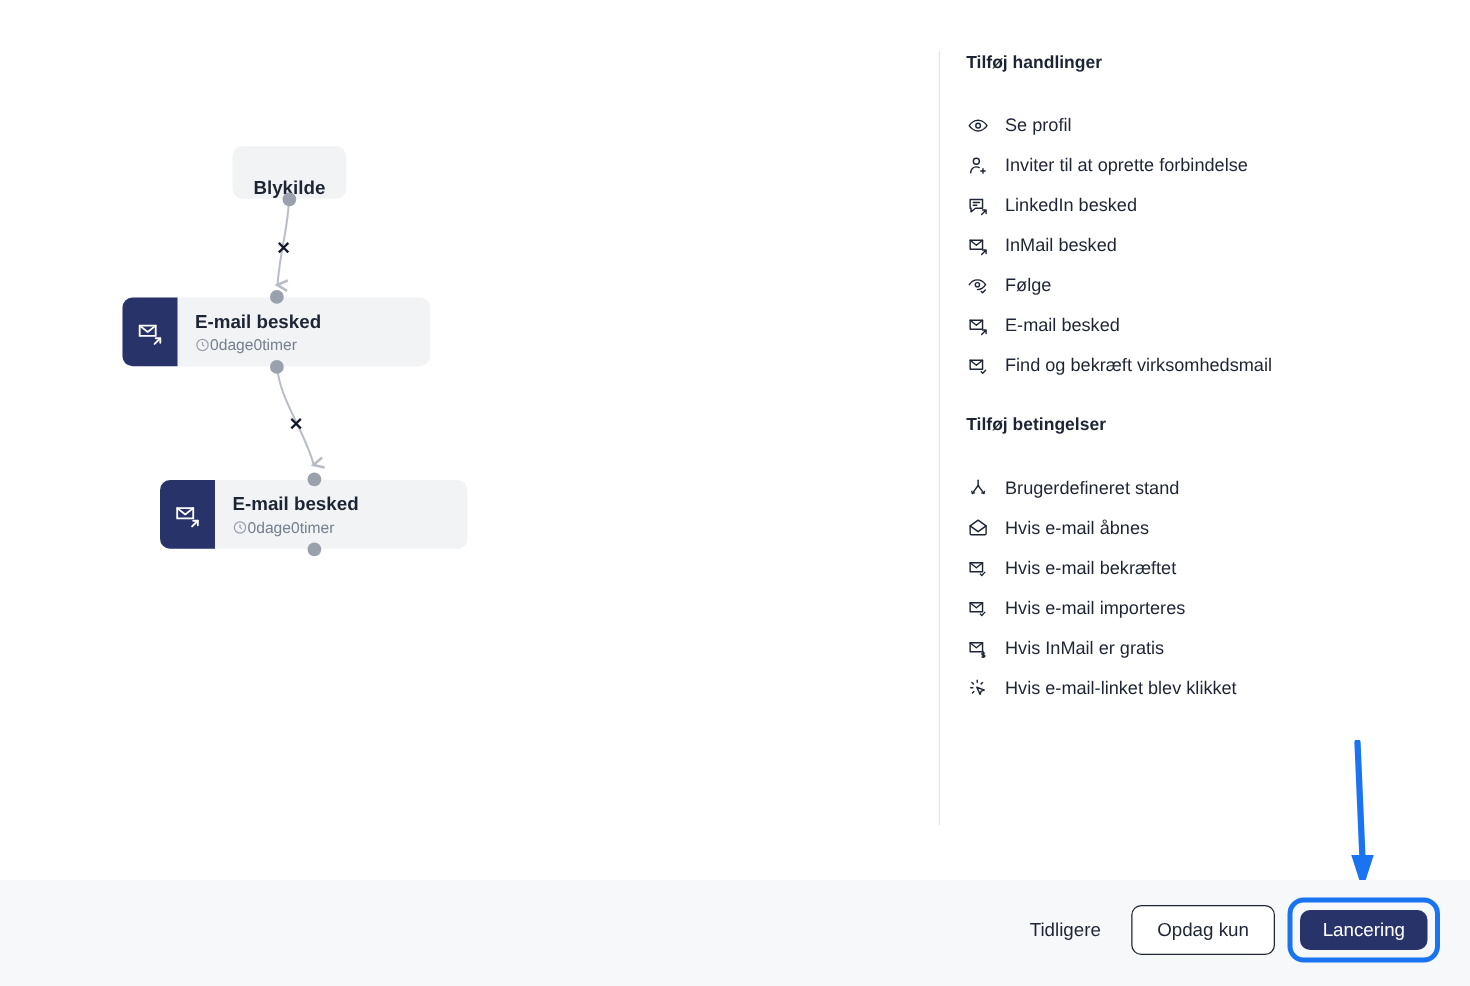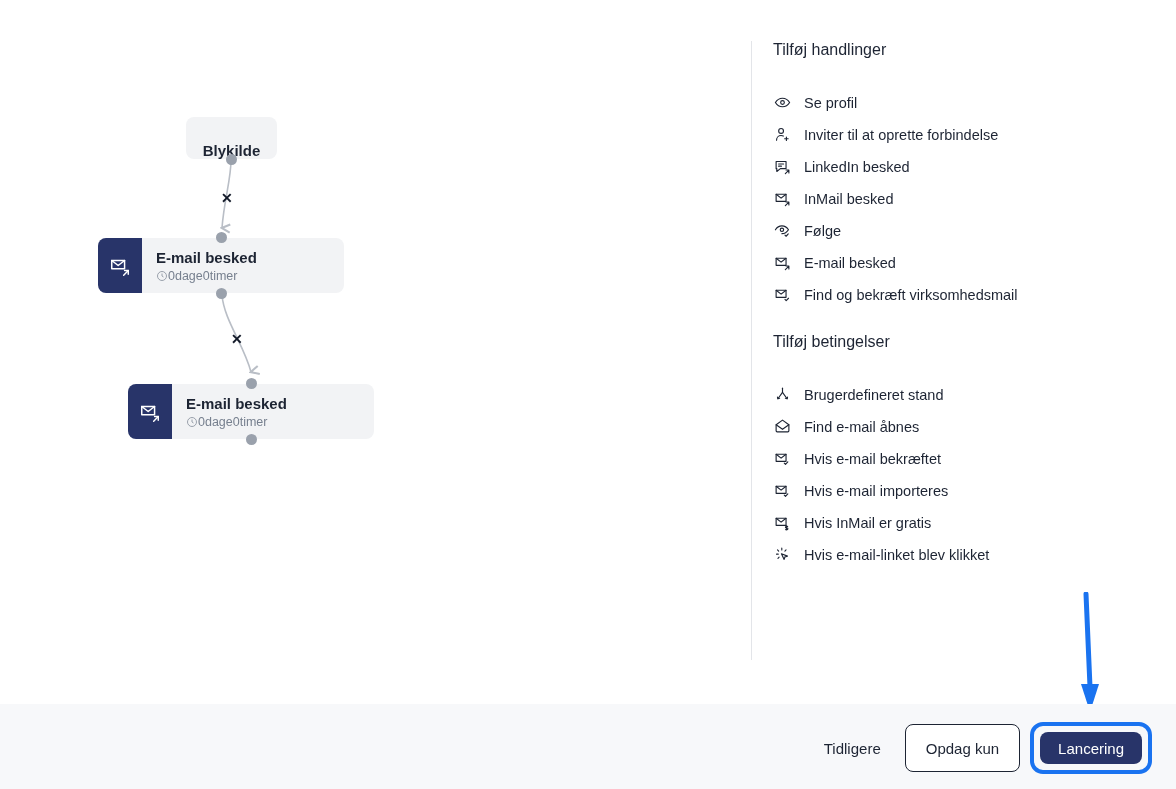--- a/index.html
+++ b/index.html
@@ -27,32 +27,32 @@
   .node-sub { display:flex; align-items:center; gap:0; font-size:12.5px; color:#77808f; margin-top:3px; }
   .node-icon { width:44px; border-radius:8px 0 0 8px; background:#283469; display:flex; align-items:center; justify-content:center; flex:0 0 44px; }
   .handle { position:absolute; width:11px; height:11px; border-radius:50%; background:#9aa1ac; }
   .xmark { position:absolute; font-size:14px; font-weight:bold; color:#111827; line-height:1; }
 
   
   #vdiv { position:absolute; left:751px; top:41px; width:1px; height:619px; background:#e3e5e9; }
 
   
   #panel { position:absolute; left:773px; top:41px; width:380px; }
-  .sec-title { font-size:16px; font-weight:normal; color:#1d2433; margin:0 0 8px 0; }
+  .sec-title { font-size:14px; font-weight:bold; color:#1d2433; margin:0 0 8px 0; }
   .opt-list { list-style:none; margin:0; padding:0; }
   .opt { display:flex; align-items:flex-end; gap:13px; height:32px; cursor:pointer; }
   .opt .otxt { font-size:14.5px; color:#1d2433; }
   .oic { width:18px; height:18px; display:inline-flex; align-items:center; justify-content:center; flex:0 0 18px; }
 
   
   #footer { position:absolute; left:0; top:704px; width:1176px; height:85px; background:#f7f8fa; }
   .foot-inner { position:absolute; right:34px; top:20px; display:flex; align-items:center; gap:20px; }
   .link-btn { font-size:15px; color:#1d2433; background:none; border:none; cursor:pointer; padding:8px 4px; }
   .ghost-btn { font-size:15px; color:#1d2433; background:#fff; border:1.4px solid #1d2433; border-radius:8px;
-               padding:0 20px; height:48px; cursor:pointer; }
+               padding:0 20px; height:40px; cursor:pointer; }
   .primary-wrap { position:relative; display:inline-flex; }
   .primary-btn { font-size:15px; color:#fff; background:#283469; border:none; border-radius:8px;
                  padding:0 18px; height:32px; cursor:pointer; }
   .ring { position:absolute; left:-10px; top:-10px; right:-10px; bottom:-10px;
           border:4px solid #1a73f0; border-radius:13px; pointer-events:none; }
 
   
   #anno { position:absolute; left:1060px; top:592px; width:60px; height:125px; pointer-events:none; }
 </style>
 </head>
@@ -251,21 +251,21 @@
       </li>
 
 
       <li class="opt">
         <span class="oic">
           <svg width="17" height="17" viewBox="0 0 24 24" fill="none" stroke="#1d2433" stroke-width="1.6" stroke-linecap="round" stroke-linejoin="round">
             <path d="M3 18V9.5L12 3l9 6.5V18a1.5 1.5 0 0 1-1.5 1.5h-15A1.5 1.5 0 0 1 3 18z"></path>
             <path d="M3 9.5l9 6.5 9-6.5"></path>
           </svg>
         </span>
-        <span class="otxt">Find e-mail åbnes</span>
+        <span class="otxt">Hvis e-mail åbnes</span>
       </li>
 
       <li class="opt">
         <span class="oic">
           <svg width="17" height="17" viewBox="0 0 24 24" fill="none" stroke="#1d2433" stroke-width="1.6" stroke-linecap="round" stroke-linejoin="round">
             <path d="M3 6h14v10H3z"></path>
               <path d="M3 6l7 5.5L17 6"></path>
               <path d="M14.5 18.5l1.7 1.7 3.3-3.4"></path>
           </svg>
         </span>

